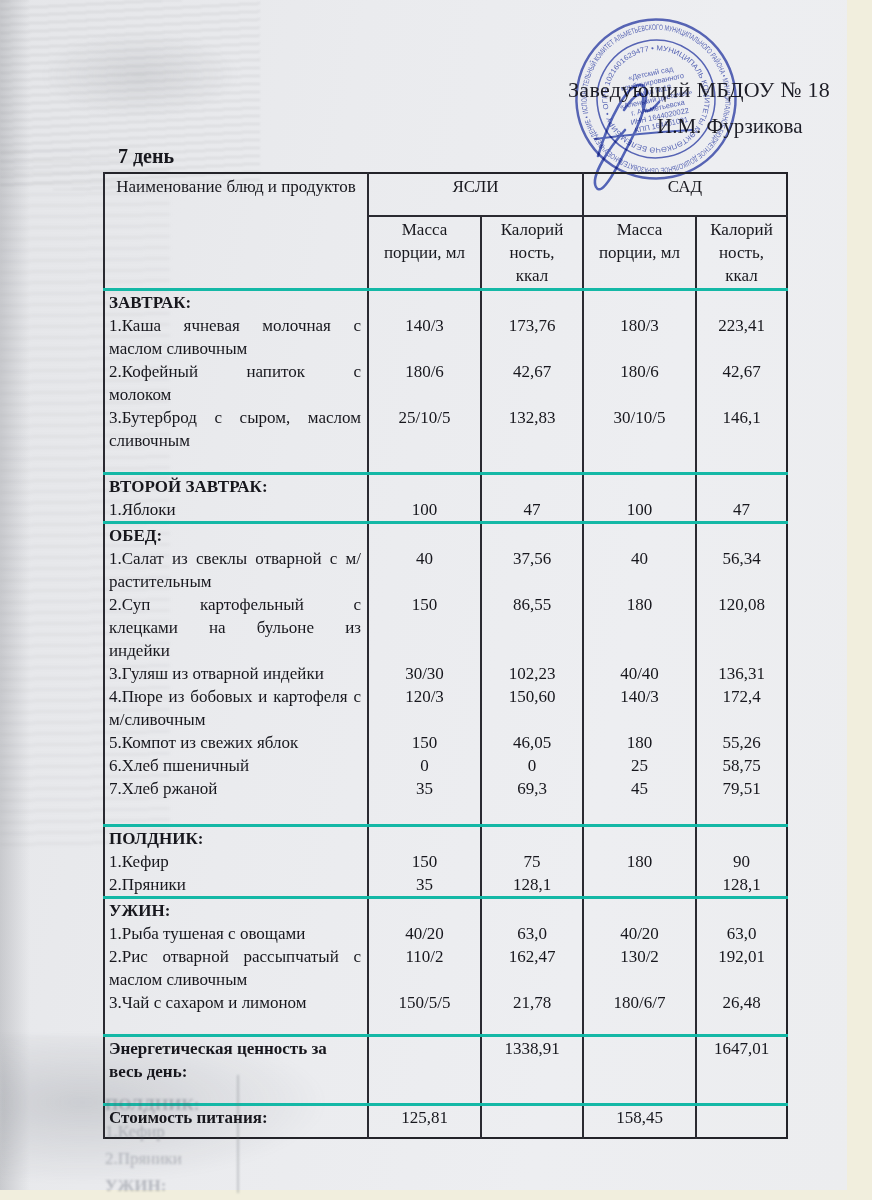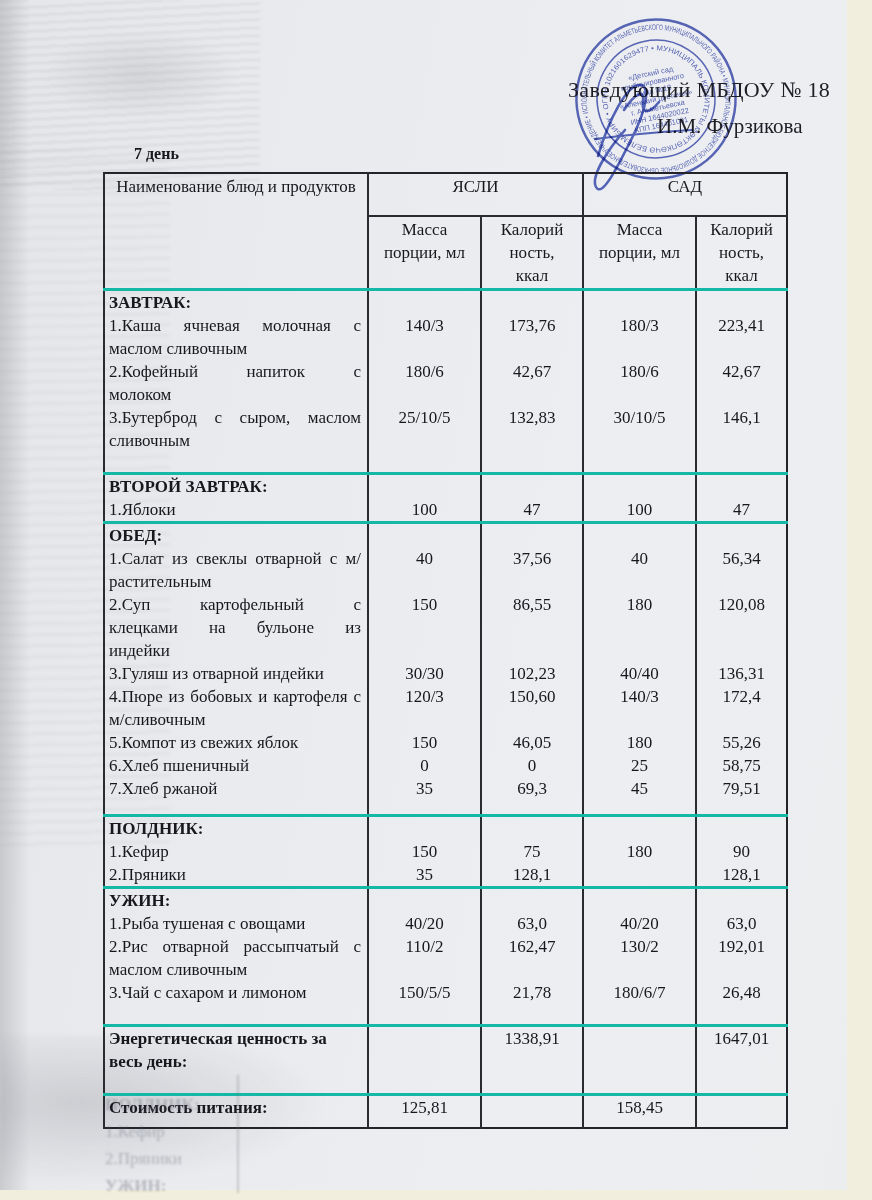--- a/index.html
+++ b/index.html
@@ -11,21 +11,21 @@
   .n1{left:0;top:0;width:260px;height:190px;
     background:repeating-linear-gradient(177deg,rgba(108,110,116,.11) 0 2px,rgba(0,0,0,0) 2px 8px);filter:blur(1px);}
   .n2{left:0;top:0;width:30px;height:1190px;background:linear-gradient(90deg,rgba(120,122,128,.28),rgba(0,0,0,0));}
   .n3{left:0;top:150px;width:170px;height:700px;
     background:repeating-linear-gradient(179deg,rgba(115,117,123,.06) 0 3px,rgba(0,0,0,0) 3px 11px);filter:blur(1.5px);}
   .n4{left:0;top:1035px;width:330px;height:150px;
     background:radial-gradient(ellipse at 25% 45%,rgba(104,108,118,.22),rgba(0,0,0,0) 70%);filter:blur(2px);}
   .n5{left:40px;top:30px;width:200px;height:90px;
     background:radial-gradient(ellipse at 50% 50%,rgba(100,102,108,.14),rgba(0,0,0,0) 70%);filter:blur(2px);}
 
-  .day-label{position:absolute;left:134px;top:145px;font-size:16px;font-weight:bold;color:#17171d;}
+  .day-label{position:absolute;left:118px;top:145px;font-size:20px;font-weight:bold;color:#17171d;}
   .approver-title{position:absolute;left:568px;top:77px;font-size:22px;color:#1d1d26;letter-spacing:.3px;white-space:nowrap;}
   .approver-name{position:absolute;left:657px;top:114px;font-size:21px;color:#1d1d26;white-space:nowrap;}
 
   .stampwrap{position:absolute;left:551px;top:6px;width:210px;height:186px;transform:rotate(-12deg);
     mix-blend-mode:multiply;opacity:.88;}
   .stampwrap svg{width:100%;height:100%;}
   .stamp-text{fill:#4656b6;font-family:"Liberation Sans",sans-serif;}
   .sigsvg{position:absolute;left:540px;top:58px;width:270px;height:160px;mix-blend-mode:multiply;}
 
   table.menu{position:absolute;left:103px;top:172px;width:683px;table-layout:fixed;border-collapse:collapse;
@@ -39,21 +39,21 @@
   td.pre{white-space:pre-line;}
   tbody.sec{border-top:3px solid #14b8a6;}
   td.name{text-align:justify;padding:0 6px 0 4px;}
   td.ttl{font-weight:bold;text-align:left;}
   tr.trow{height:23px;}
   td.val{text-align:center;padding:0;}
   .ws12{word-spacing:12px;}
   .ws20{word-spacing:20px;}
   .v1{padding-top:23px;}
   .pb4 td{padding-bottom:20px;}
-  .pb30 td{padding-bottom:14px;}
+  .pb30 td{padding-bottom:24px;}
   .pb20 td{padding-bottom:20px;}
   .pb8 td{padding-bottom:8px;margin-top:48px;}
 
   .ghost{position:absolute;left:105px;top:1091px;font-size:17px;line-height:27px;color:rgba(95,100,112,.38);
     filter:blur(1.1px);}
   .ghost .gb{font-weight:bold;}
   .ghost-line{position:absolute;left:237px;top:1075px;width:2px;height:118px;background:rgba(115,120,132,.32);filter:blur(.8px);}
 </style>
 </head>
 <body>

